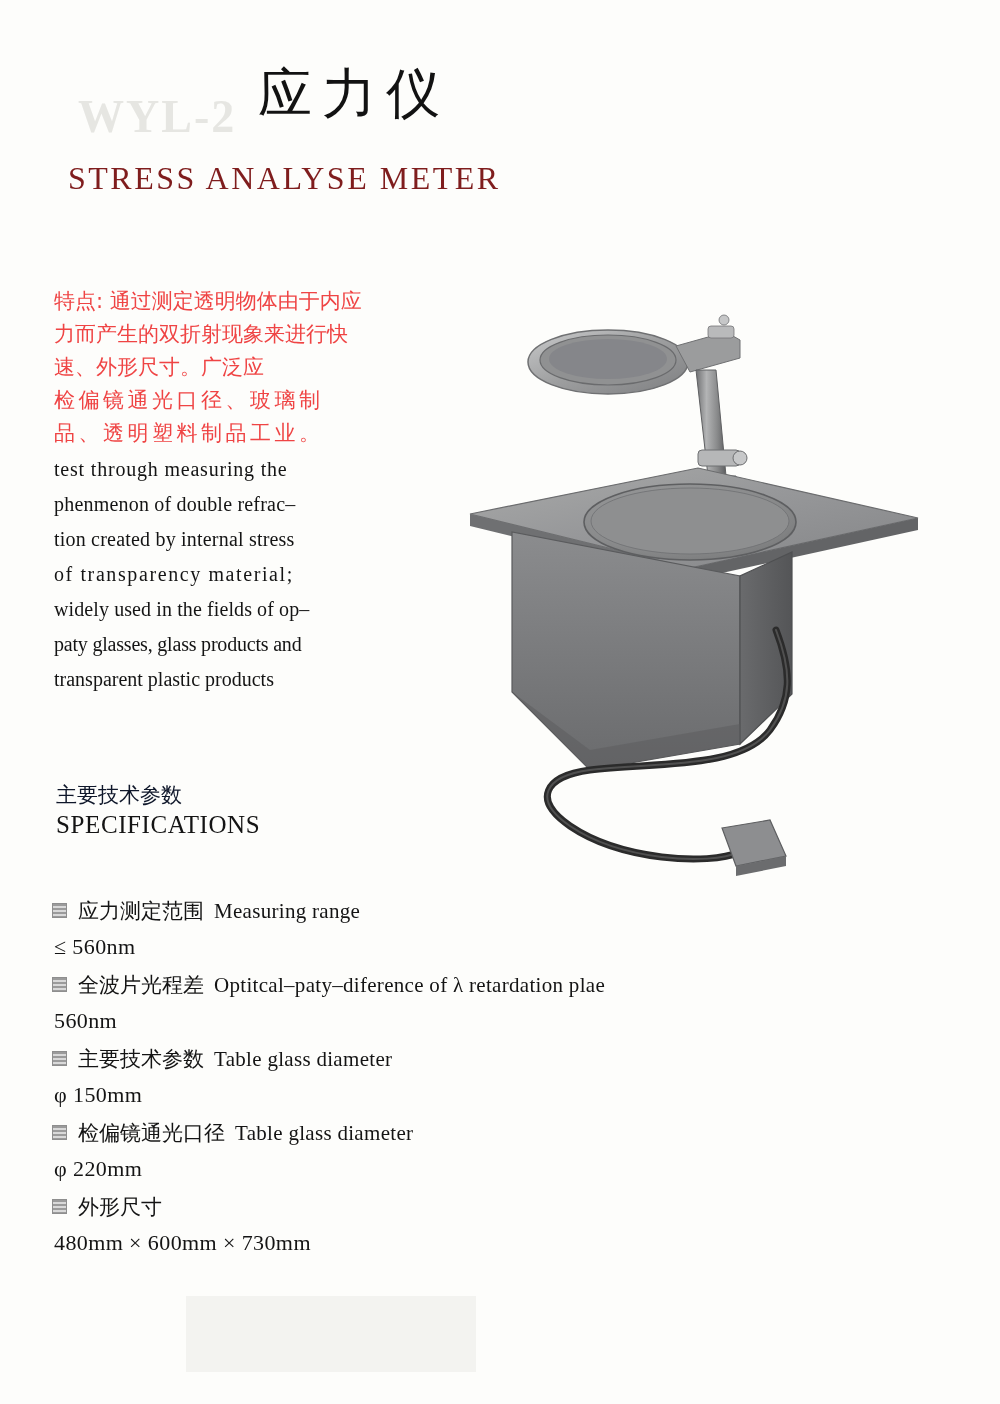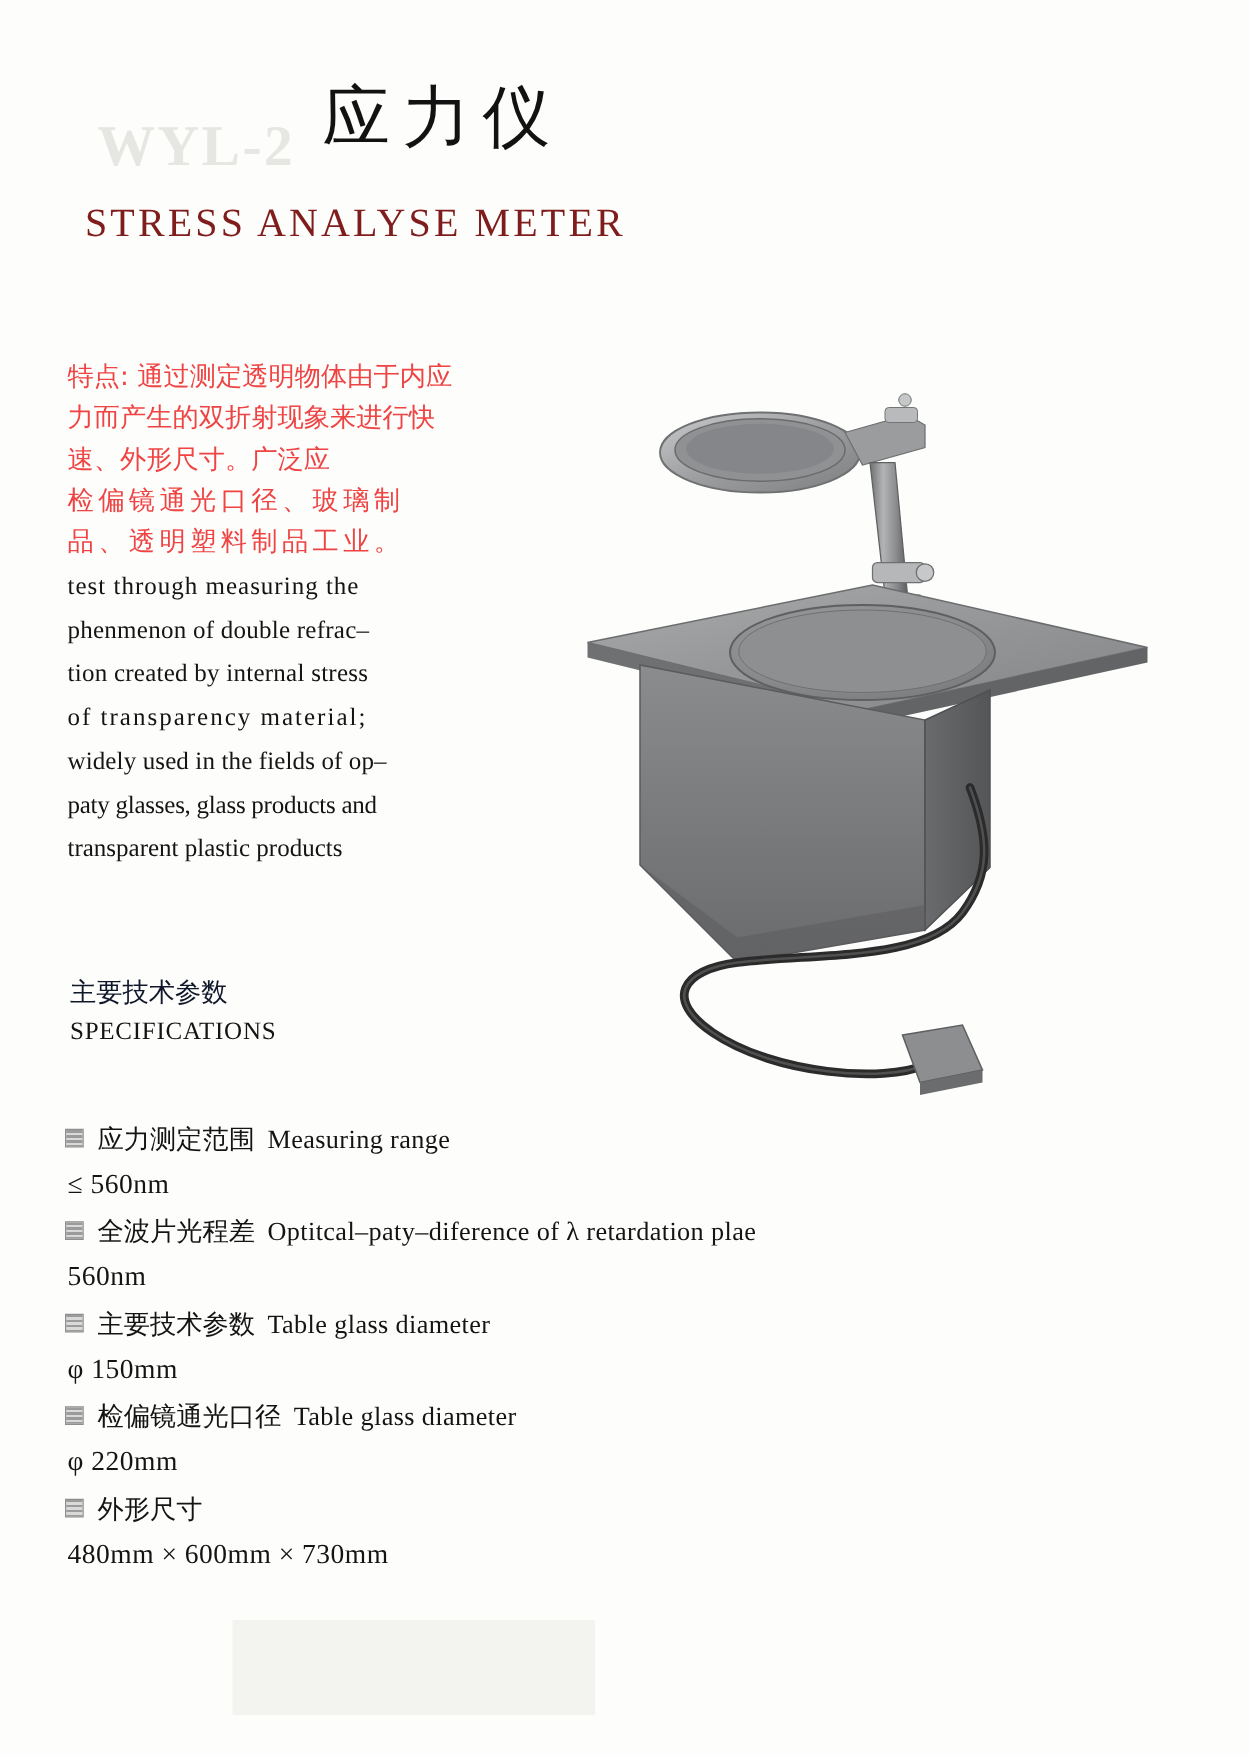--- a/index.html
+++ b/index.html
@@ -103,21 +103,21 @@
     width: 520px;
   }
   .spec-head-cn {
     font-family: Liberation Sans, sans-serif;
     font-size: 21px;
     color: #0f172a;
     line-height: 30px;
   }
   .spec-head-en {
     font-family: "Liberation Serif", serif;
-    font-size: 20px;
+    font-size: 25px;
     letter-spacing: 0.6px;
     color: #141414;
     line-height: 30px;
   }
 
   
   .spec-list {
     position: absolute;
     left: 52px;
     top: 893px;

